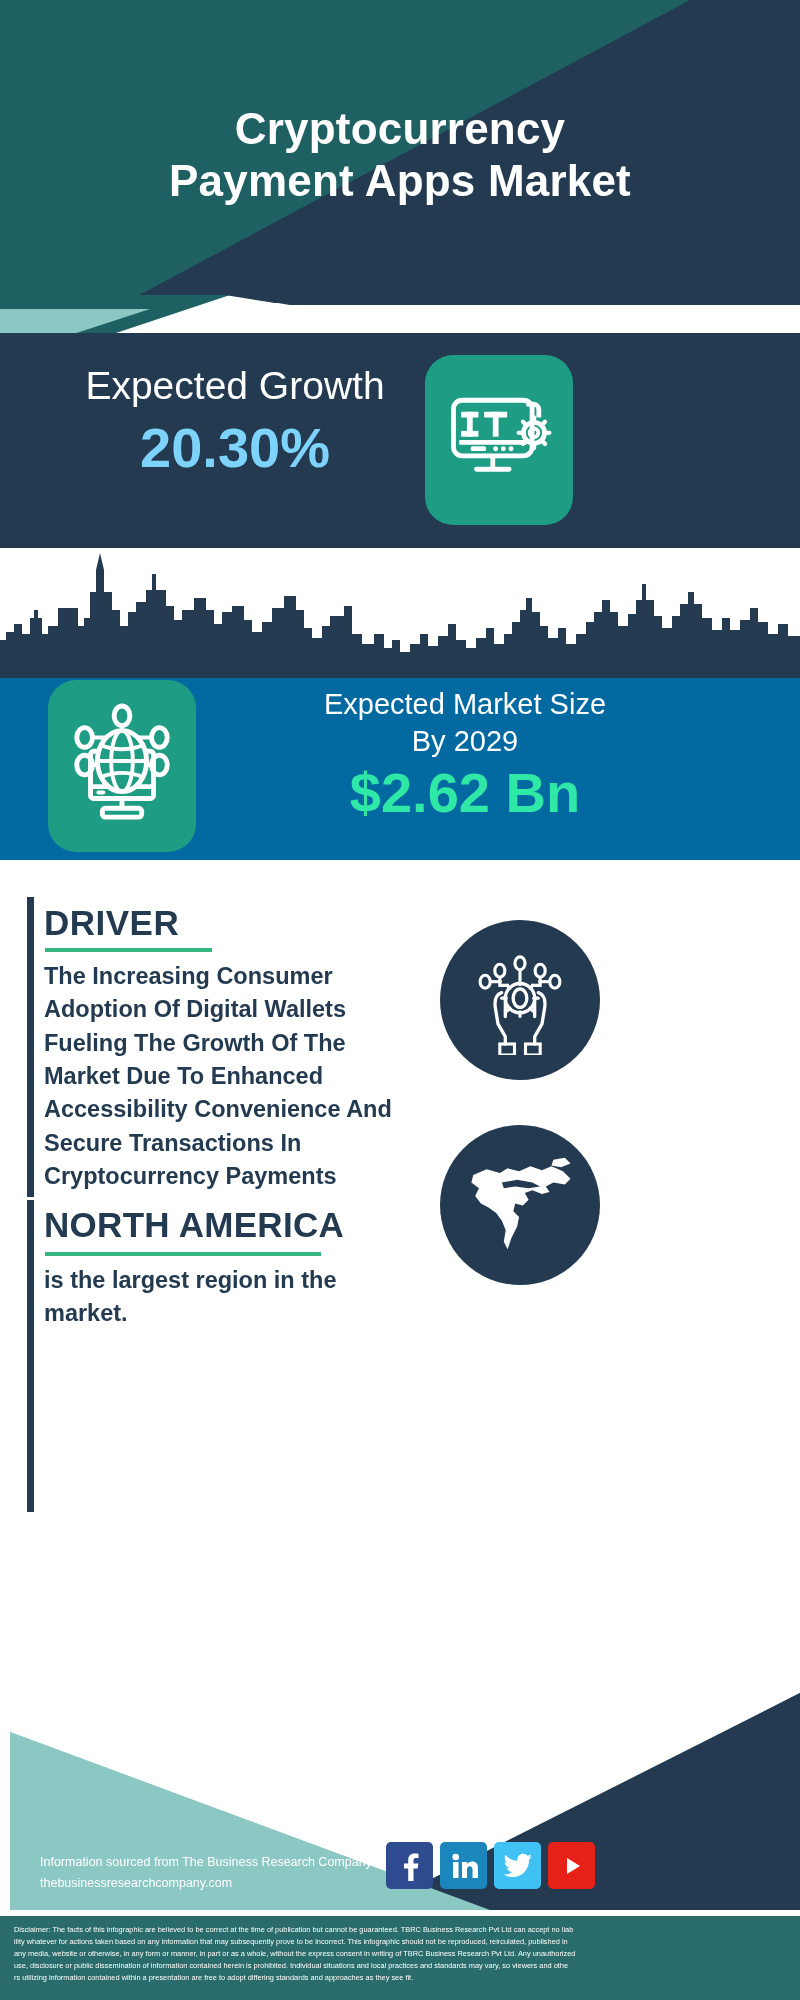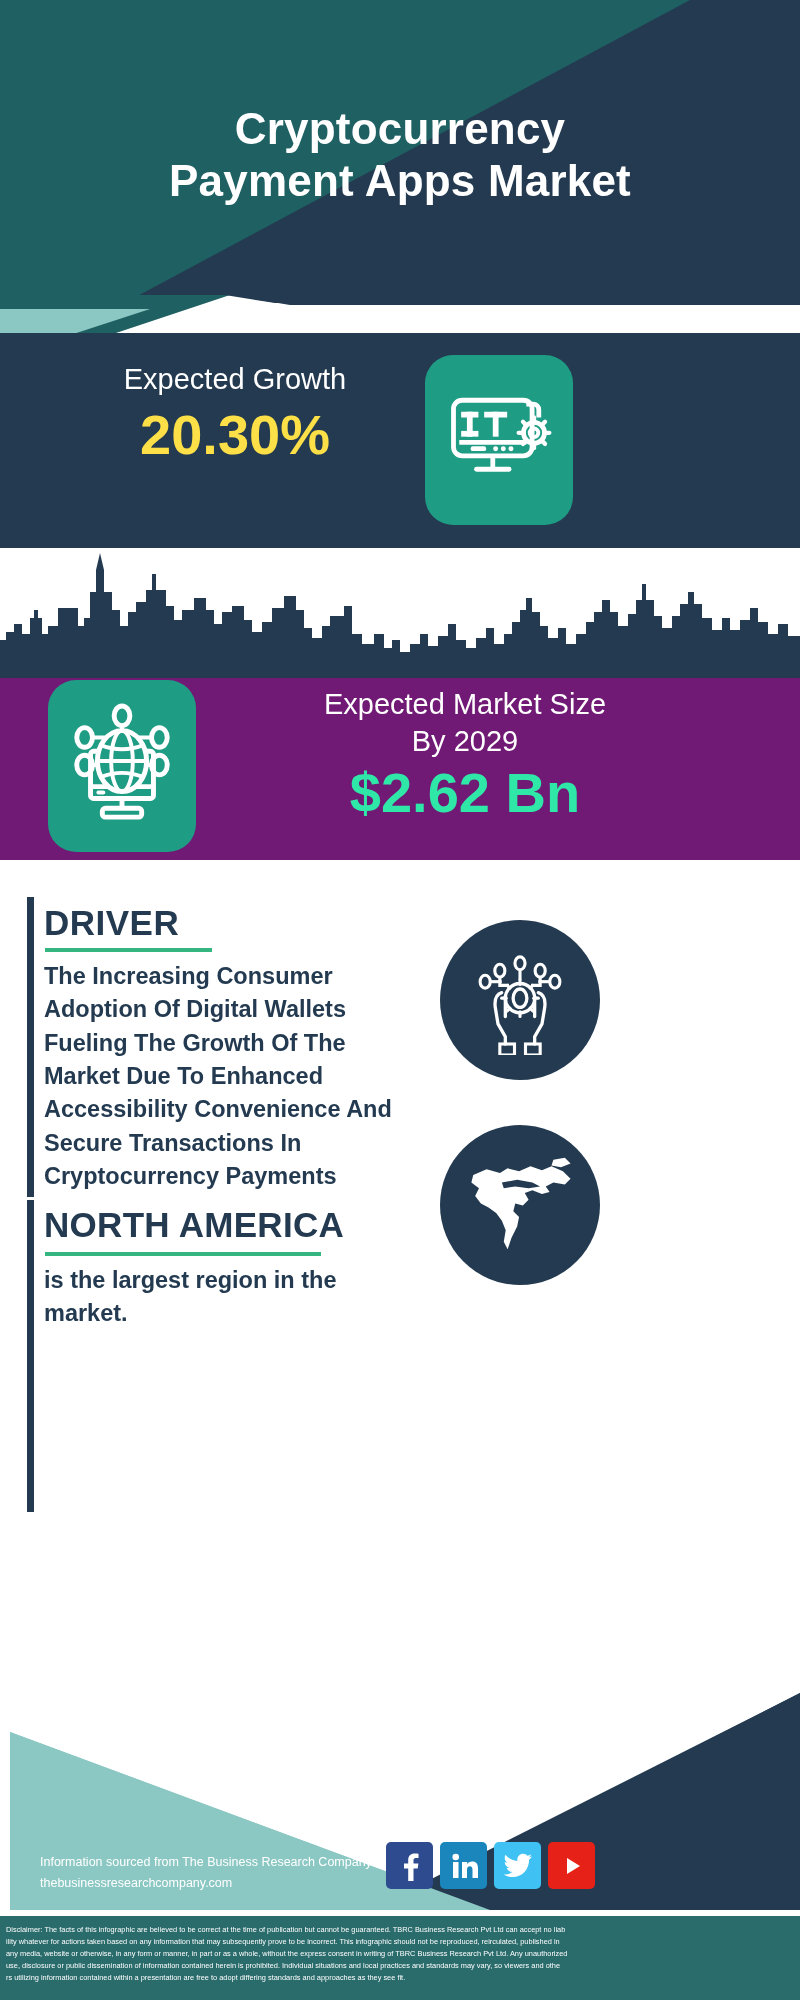--- a/index.html
+++ b/index.html
@@ -38,35 +38,35 @@
   
   .stat1 {
     position:absolute; left:0; top:333px; width:800px; height:215px;
     background:#233a50;
   }
   .stat1-text {
     position:absolute; left:40px; top:28px; width:390px;
     text-align:center; color:#ffffff;
   }
   .stat1-label {
-    font-size:29px; line-height:1.28; font-weight:400; color:#ffffff;
+    font-size:39px; line-height:1.28; font-weight:400; color:#ffffff;
   }
   .stat1-value {
-    margin-top:6px; font-size:56px; font-weight:bold; color:#fde047; line-height:1.1;
+    margin-top:6px; font-size:56px; font-weight:bold; color:#7dd3fc; line-height:1.1;
   }
   .icon-tile {
     position:absolute; background:#1f9c84; border-radius:28px;
     display:flex; align-items:center; justify-content:center;
   }
   .tile1 { left:425px; top:22px; width:148px; height:170px; }
 
   
   .skyband {
     position:absolute; left:0; top:548px; width:800px; height:312px;
-    background:#701a75; overflow:hidden;
+    background:#0369a1; overflow:hidden;
   }
   .sky-white {
     position:absolute; left:0; top:0; width:800px; height:120px; background:#ffffff;
   }
   .sky-svg { position:absolute; left:0; top:0; width:800px; height:130px; display:block; }
 
   .stat2-text {
     position:absolute; left:300px; top:138px; width:330px; text-align:center; color:#fff;
   }
   .stat2-label { font-size:29px; line-height:1.28; font-weight:400; }
@@ -133,21 +133,21 @@
   }
   .s-fb { background:#2d4b8e; }
   .s-li { background:#1b86bc; }
   .s-tw { background:#3fc1f3; }
   .s-yt { background:#e62117; }
 
   .disclaimer {
     position:absolute; left:0; top:1916px; width:800px; height:84px;
     background:#2a6b6b; color:#ffffff;
     font-size:7.4px; line-height:1.62; text-align:justify;
-    padding:8px 14px 6px 6px; z-index:6;
+    padding:8px 14px 6px 14px; z-index:6;
   }
   .disc-p { text-align:justify; }
   .disc-last { text-align:left; }
 </style>
 </head>
 <body>
 
 <div class="page">
 
   <div class="header">

